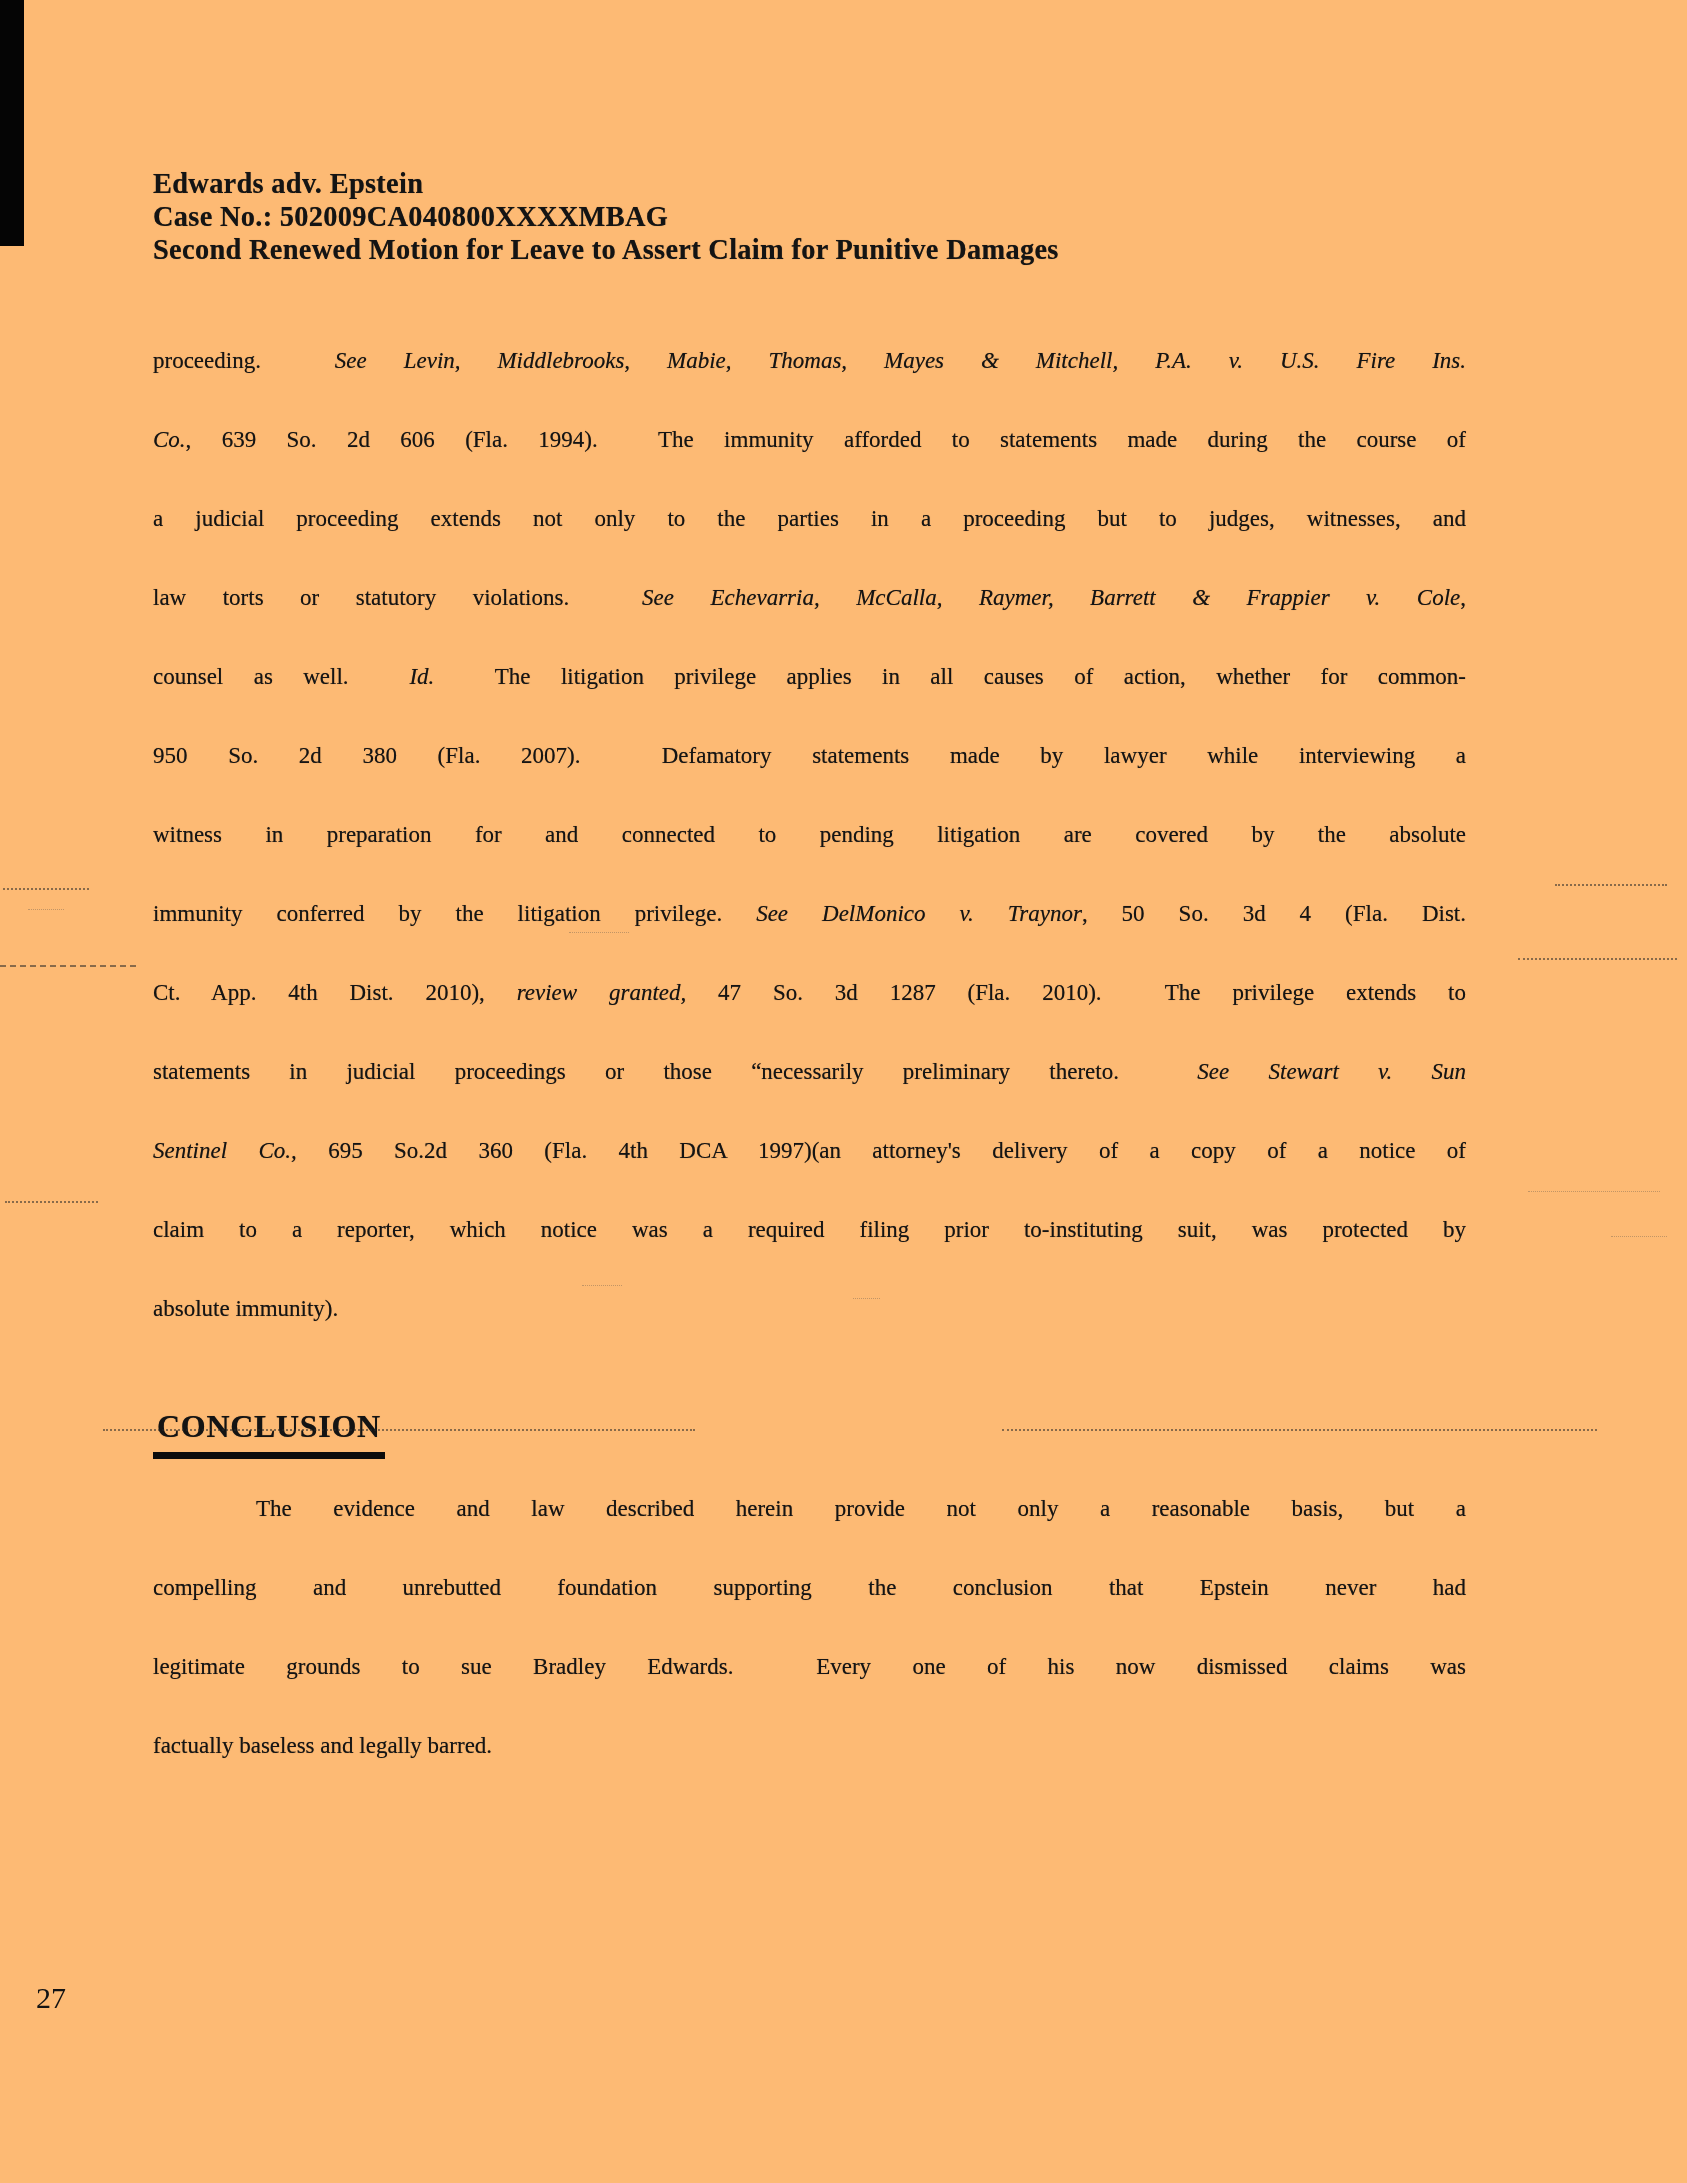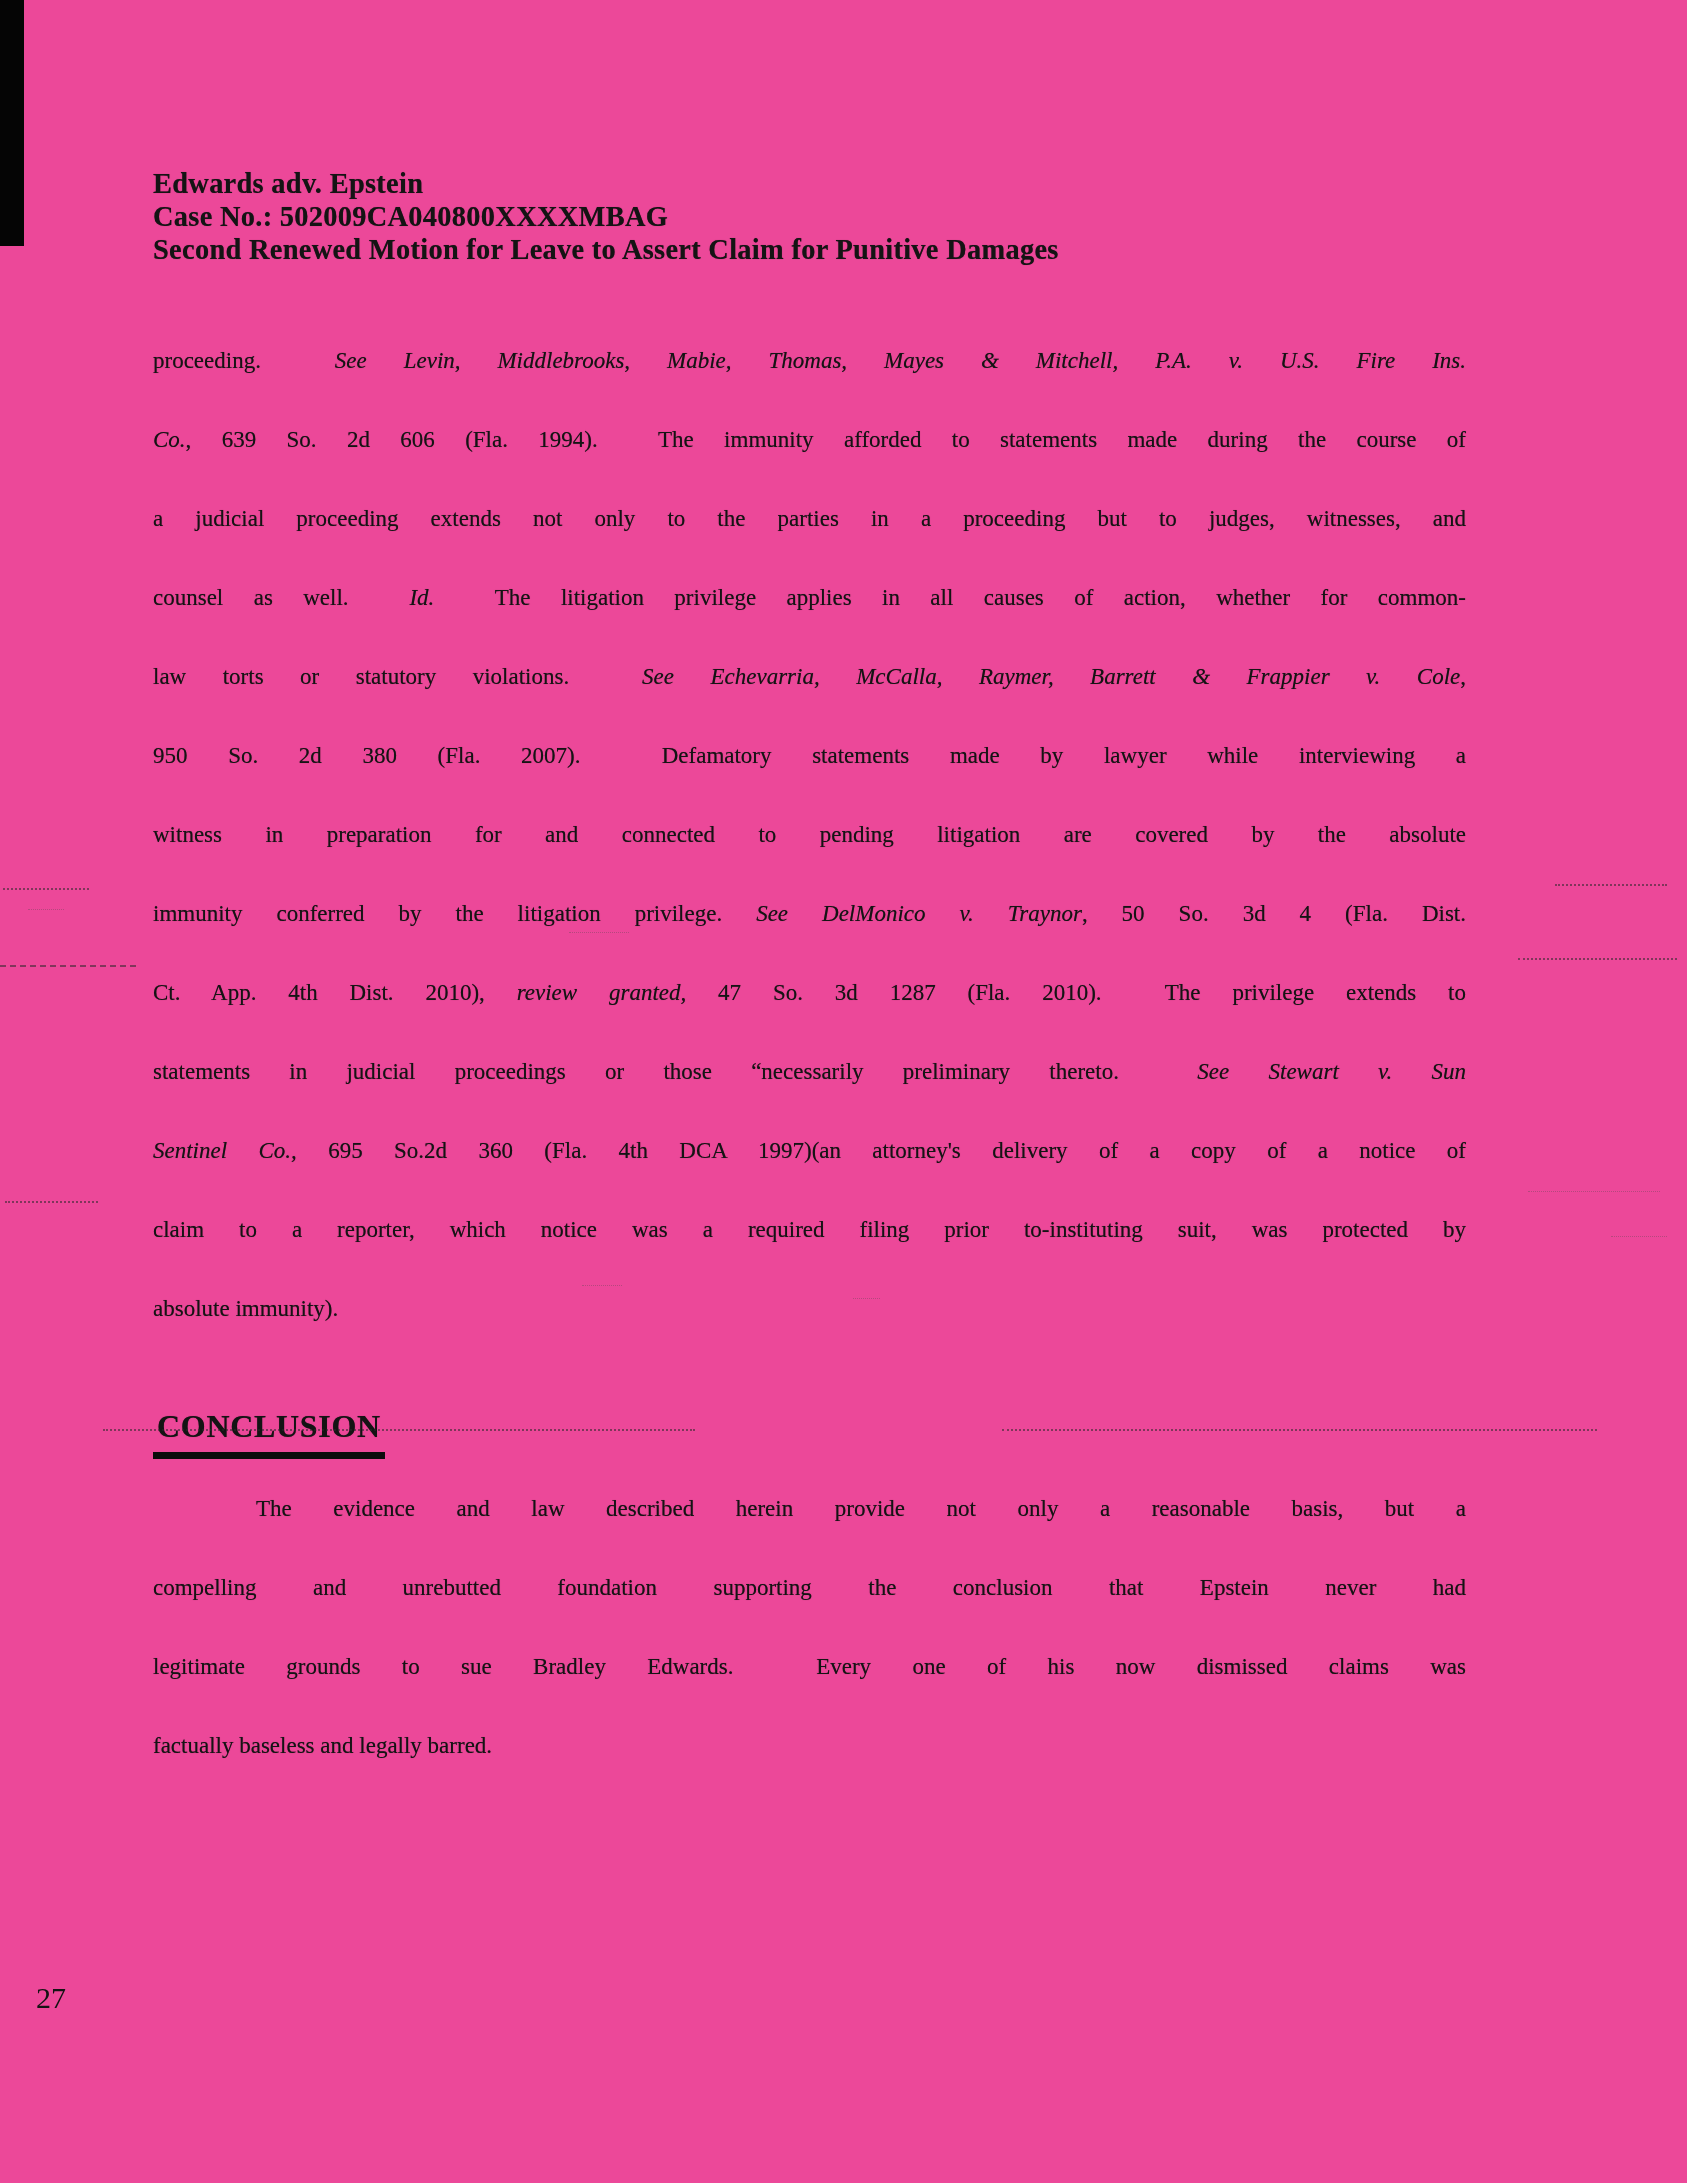--- a/index.html
+++ b/index.html
@@ -4,21 +4,21 @@
 <style>
   html, body {
     margin: 0;
     padding: 0;
     background: #ffffff;
   }
   .page {
     position: relative;
     width: 1687px;
     height: 2183px;
-    background: #ec4899;
+    background: #fdba74;
     font-family: "Liberation Serif", serif;
     color: #141414;
     overflow: hidden;
   }
   
   .edge-bar {
     position: absolute;
     left: 0; top: 0;
     width: 24px; height: 246px;
     background: #050505;
@@ -95,22 +95,22 @@
   <div class="header">
     <div>Edwards adv. Epstein</div>
     <div>Case No.: 502009CA040800XXXXMBAG</div>
     <div>Second Renewed Motion for Leave to Assert Claim for Punitive Damages</div>
   </div>
 
   <div class="textblock" id="body-block">
       <div class="bline just"><span>proceeding.&nbsp; </span><span class="it">See Levin, Middlebrooks, Mabie, Thomas, Mayes &amp; Mitchell, P.A. v. U.S. Fire Ins.</span></div>
       <div class="bline just"><span class="it">Co.</span><span>, 639 So. 2d 606 (Fla. 1994).&nbsp; The immunity afforded to statements made during the course of</span></div>
       <div class="bline just"><span>a judicial proceeding extends not only to the parties in a proceeding but to judges, witnesses, and</span></div>
+      <div class="bline just"><span>law torts or statutory violations.&nbsp; </span><span class="it">See Echevarria, McCalla, Raymer, Barrett &amp; Frappier v. Cole</span><span>,</span></div>
       <div class="bline just"><span>counsel as well.&nbsp; </span><span class="it">Id.</span><span>&nbsp; The litigation privilege applies in all causes of action, whether for common-</span></div>
-      <div class="bline just"><span>law torts or statutory violations.&nbsp; </span><span class="it">See Echevarria, McCalla, Raymer, Barrett &amp; Frappier v. Cole</span><span>,</span></div>
       <div class="bline just"><span>950 So. 2d 380 (Fla. 2007).&nbsp; Defamatory statements made by lawyer while interviewing a</span></div>
       <div class="bline just"><span>witness in preparation for and connected to pending litigation are covered by the absolute</span></div>
       <div class="bline just"><span>immunity conferred by the litigation privilege. </span><span class="it">See DelMonico v. Traynor</span><span>, 50 So. 3d 4 (Fla. Dist.</span></div>
       <div class="bline just"><span>Ct. App. 4th Dist. 2010), </span><span class="it">review granted,</span><span> 47 So. 3d 1287 (Fla. 2010).&nbsp; The privilege extends to</span></div>
       <div class="bline just"><span>statements in judicial proceedings or those “necessarily preliminary thereto.&nbsp; </span><span class="it">See Stewart v. Sun</span></div>
       <div class="bline just"><span class="it">Sentinel Co.,</span><span> 695 So.2d 360 (Fla. 4th DCA 1997)(an attorney's delivery of a copy of a notice of</span></div>
       <div class="bline just"><span>claim to a reporter, which notice was a required filing prior to-instituting suit, was protected by</span></div>
       <div class="bline"><span>absolute immunity).</span></div>
     </div>
 

